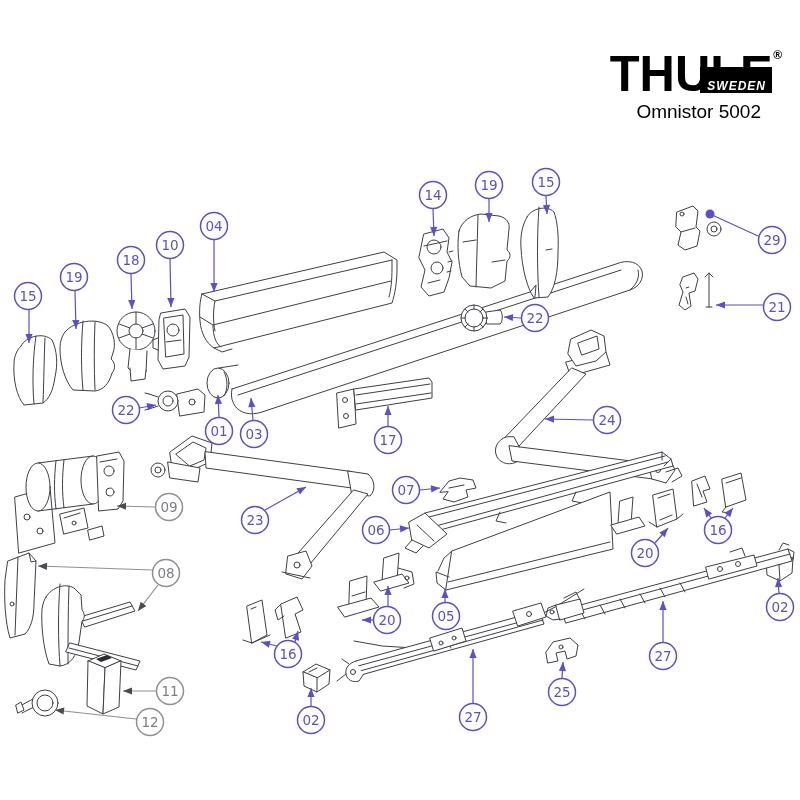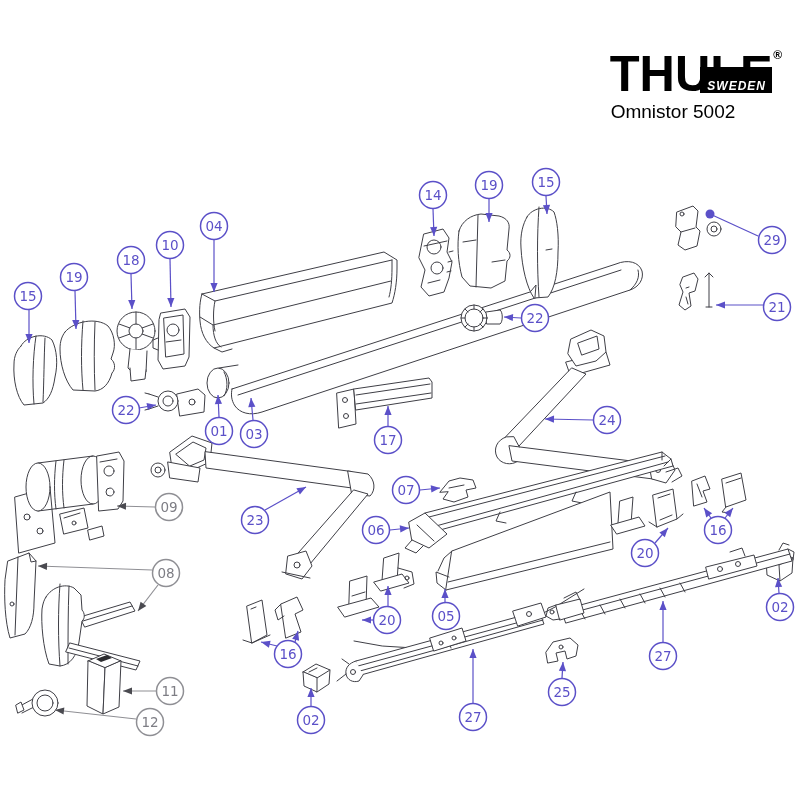--- a/index.html
+++ b/index.html
@@ -8,21 +8,21 @@
   svg{position:absolute;left:0;top:0;}
   .logo{position:absolute;left:585px;top:50px;width:188px;text-align:right;}
   .brand-row{position:relative;display:inline-block;}
   .brand{font-family:"Liberation Sans",sans-serif;font-weight:bold;font-size:47px;
          line-height:48px;letter-spacing:0px;color:#000;transform:scale(1.04,1.08);
          transform-origin:right center;display:inline-block;}
   .reg{position:absolute;right:-9px;top:-2px;font-size:12px;font-weight:bold;color:#000;}
   .sweden{position:absolute;right:1px;bottom:5px;background:#000;color:#fff;
           font-style:italic;font-weight:bold;font-size:12px;letter-spacing:1px;
           padding:14px 6px 1px 7px;line-height:11px;margin-left:6px;}
-  .model{font-size:19px;color:#000;margin-top:3px;padding-right:12px;text-align:center;}
+  .model{font-size:19px;color:#000;margin-top:3px;padding-right:12px;}
   text.co{font-family:"DejaVu Sans",sans-serif;font-size:13.5px;}
 </style>
 </head>
 <body>
 
 <div class="stage">
 
 <svg width="800" height="800" viewBox="0 0 800 800">
   <g id="parts" stroke="#3f3f46" stroke-width="1" fill="none" stroke-linejoin="round" stroke-linecap="round">
 

